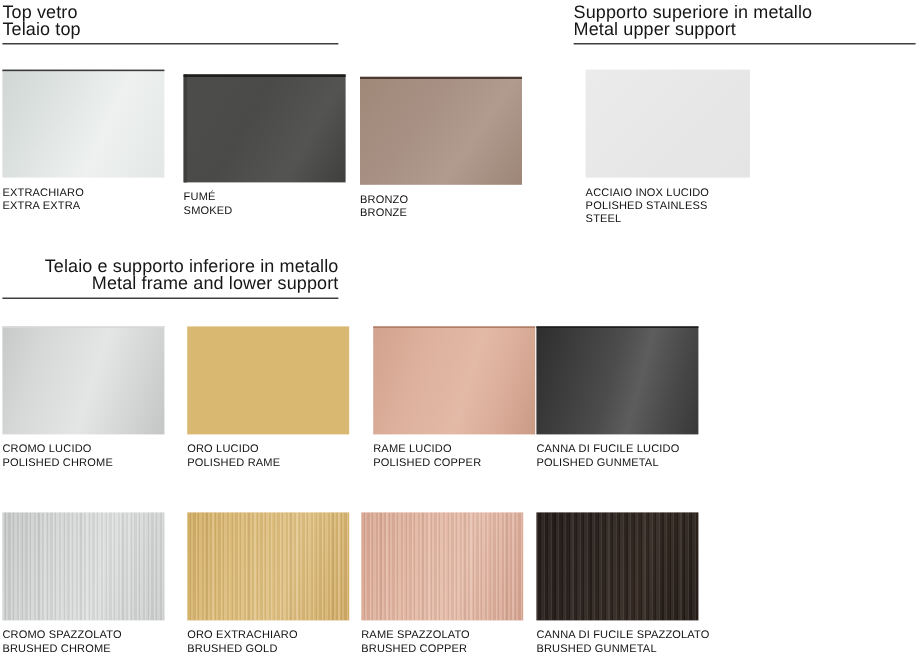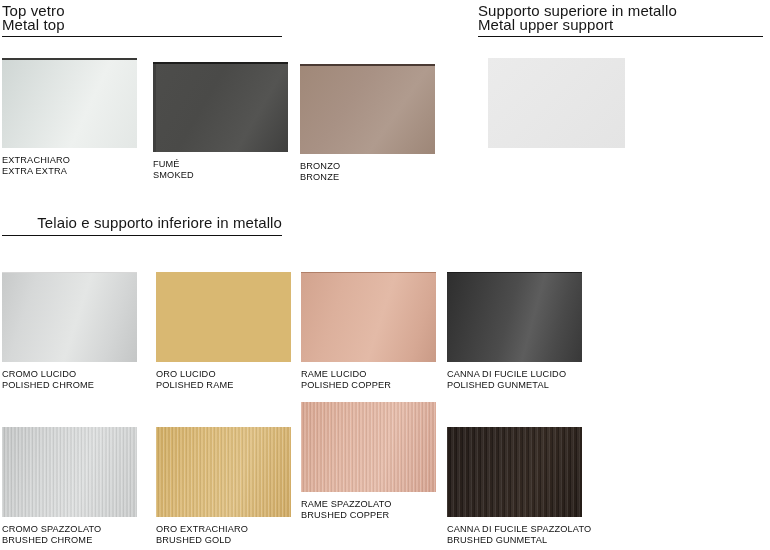--- a/index.html
+++ b/index.html
@@ -160,21 +160,21 @@
     );
   }
 </style>
 </head>
 <body>
 
 <div class="sheet">
 
   <div class="section-head" id="head-glass">
     <span class="hl">Top vetro</span>
-    <span class="hl">Metal top</span>
+    <span class="hl">Telaio top</span>
     <span class="rule"></span>
   </div>
 
   <div class="section-head" id="head-upper">
     <span class="hl">Supporto superiore in metallo</span>
     <span class="hl">Metal upper support</span>
     <span class="rule"></span>
   </div>
 
   <div class="swatch-item" style="left:2px; top:58px;">
@@ -196,44 +196,50 @@
   <div class="swatch-item" style="left:153px; top:62px;">
     <span class="swatch fin-fume"></span>
     <div class="swatch-caption">
       <span>FUMÉ</span>
       <span>SMOKED</span>
     </div>
   </div>
 
   <div class="swatch-item" style="left:488px; top:58px;">
     <span class="swatch wide fin-inox"></span>
+    <div class="swatch-caption">
+      <span>ACCIAIO INOX LUCIDO</span>
+      <span>POLISHED STAINLESS</span>
+      <span>STEEL</span>
+    </div>
   </div>
 
   <div class="section-head" id="head-frame">
     <span class="hl">Telaio e supporto inferiore in metallo</span>
+    <span class="hl">Metal frame and lower support</span>
     <span class="rule"></span>
   </div>
 
   <div class="swatch-item" style="left:2px; top:272px;">
     <span class="swatch fin-chrome-p"></span>
     <div class="swatch-caption">
       <span>CROMO LUCIDO</span>
       <span>POLISHED CHROME</span>
     </div>
   </div>
 
   <div class="swatch-item" style="left:156px; top:272px;">
     <span class="swatch fin-gold-p"></span>
     <div class="swatch-caption">
       <span>ORO LUCIDO</span>
       <span>POLISHED RAME</span>
     </div>
   </div>
 
-  <div class="swatch-item" style="left:301px; top:272px;">
+  <div class="swatch-item" style="left:311px; top:272px;">
     <span class="swatch fin-copper-p"></span>
     <div class="swatch-caption">
       <span>RAME LUCIDO</span>
       <span>POLISHED COPPER</span>
     </div>
   </div>
 
   <div class="swatch-item" style="left:447px; top:272px;">
     <span class="swatch fin-gun-p"></span>
     <div class="swatch-caption">
@@ -251,21 +257,21 @@
   </div>
 
   <div class="swatch-item" style="left:156px; top:427px;">
     <span class="swatch brushed fin-gold-b"></span>
     <div class="swatch-caption">
       <span>ORO EXTRACHIARO</span>
       <span>BRUSHED GOLD</span>
     </div>
   </div>
 
-  <div class="swatch-item" style="left:301px; top:402px;">
+  <div class="swatch-item" style="left:301px; top:427px;">
     <span class="swatch brushed fin-copper-b"></span>
     <div class="swatch-caption">
       <span>RAME SPAZZOLATO</span>
       <span>BRUSHED COPPER</span>
     </div>
   </div>
 
   <div class="swatch-item" style="left:447px; top:427px;">
     <span class="swatch brushed fin-gun-b"></span>
     <div class="swatch-caption">

